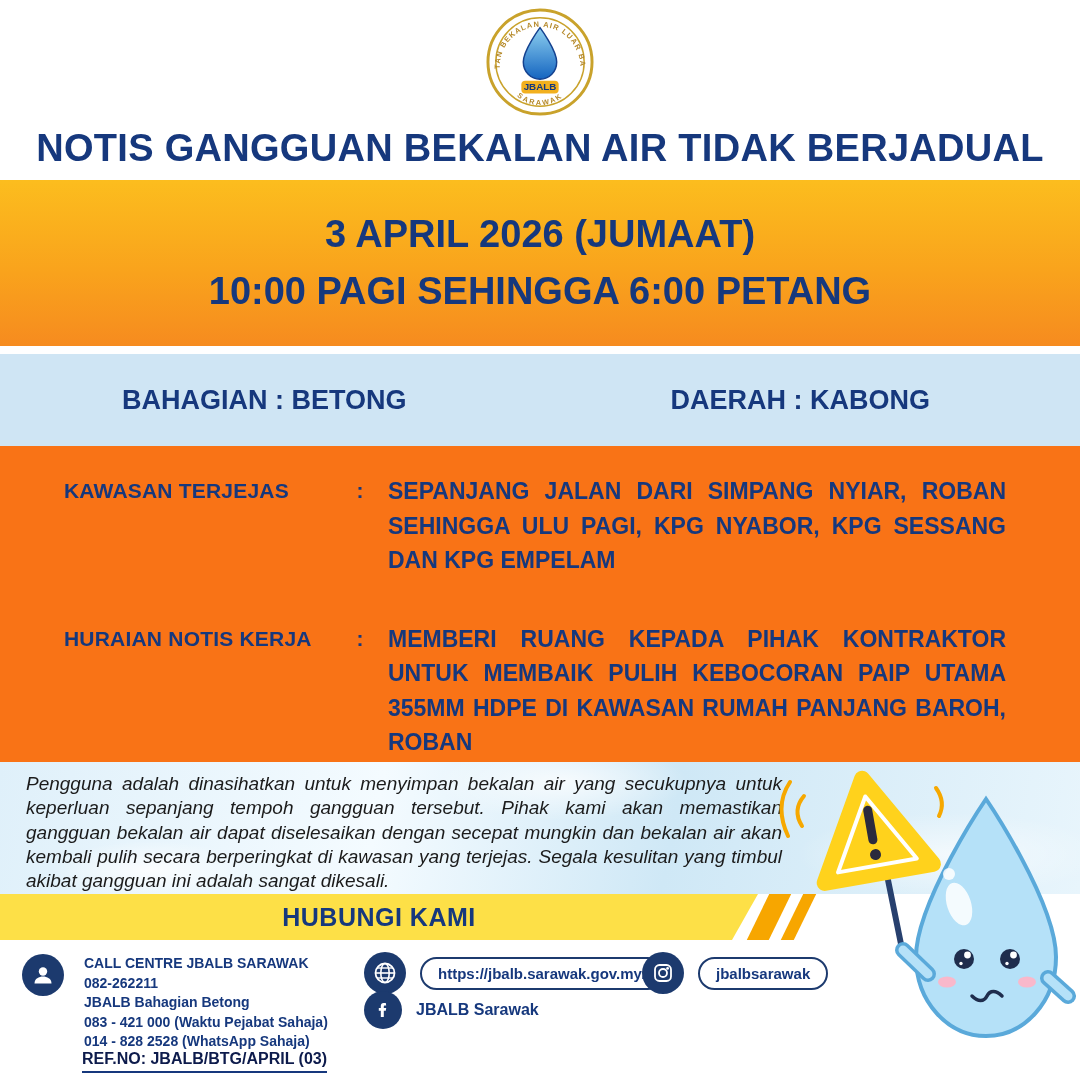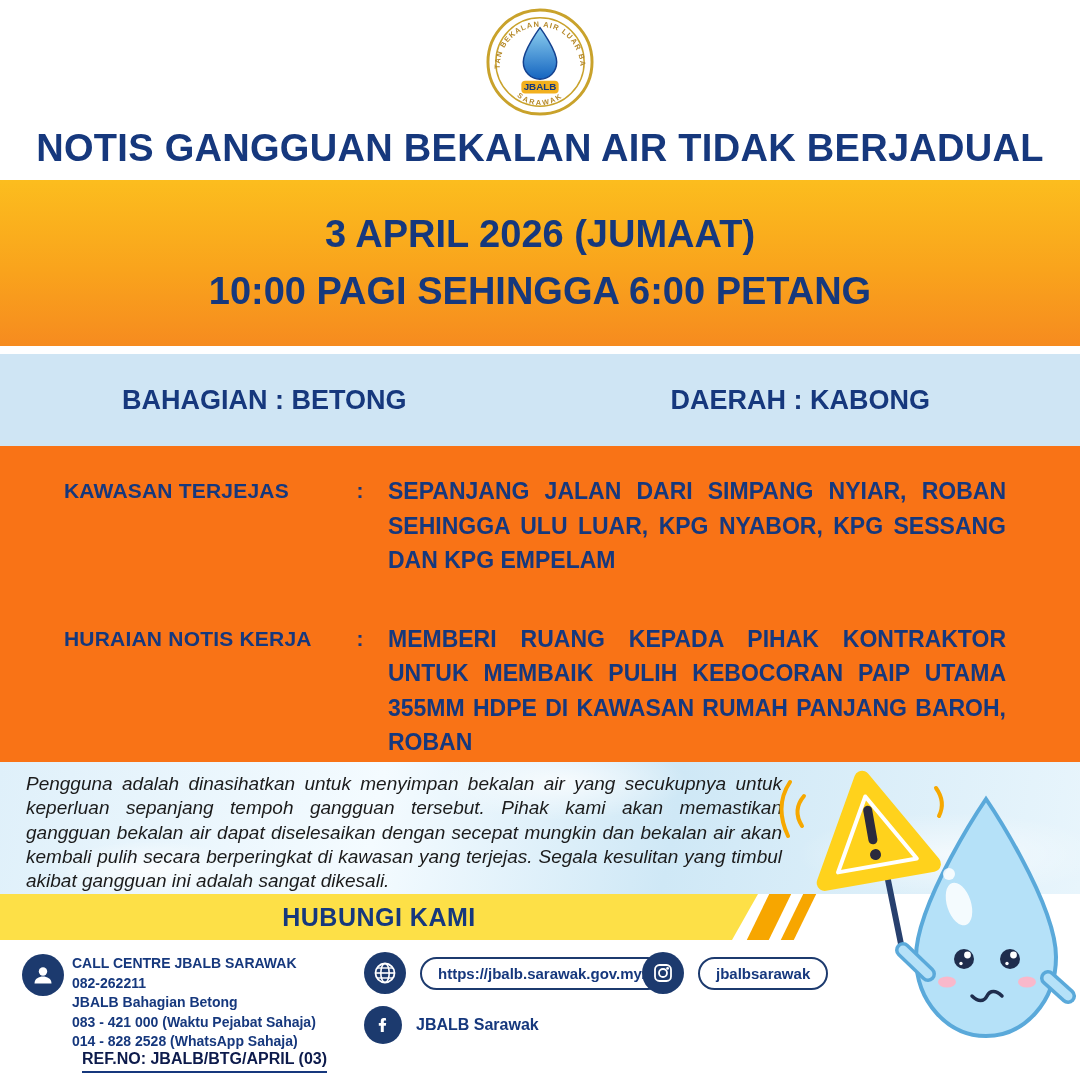--- a/index.html
+++ b/index.html
@@ -63,24 +63,24 @@
   .cb-stripe { position:absolute; top:0; height:46px; background:#f7a600; transform:skewX(-26deg); }
   .cb-stripe.s1 { left:758px; width:22px; }
   .cb-stripe.s2 { left:792px; width:13px; }
 
   
   .footer { position:relative; height:140px; background:#fff; }
   .circle-icon {
     width:42px; height:42px; border-radius:50%; background:#1c3a6e; color:#fff;
     display:flex; align-items:center; justify-content:center; flex:none;
   }
-  .fg-call { position:absolute; left:22px; top:14px; display:flex; gap:8px; }
+  .fg-call { position:absolute; left:22px; top:14px; display:flex; gap:20px; }
   .call-lines div { color:#16387d; font-size:14px; font-weight:700; line-height:19.5px; }
   .fg-web { position:absolute; left:364px; top:12px; display:flex; align-items:center; gap:14px; }
-  .fg-fb  { position:absolute; left:364px; top:66px; display:flex; align-items:center; gap:14px; }
+  .fg-fb  { position:absolute; left:364px; top:51px; display:flex; align-items:center; gap:14px; }
   .fg-fb .circle-icon { width:38px; height:38px; }
   .fg-ig  { position:absolute; left:642px; top:12px; display:flex; align-items:center; gap:14px; }
   .pill {
     border:2px solid #1c3a6e; border-radius:18px; padding:6px 16px;
     color:#16387d; font-weight:700; font-size:15px; white-space:nowrap;
   }
   .plain-label { color:#16387d; font-weight:700; font-size:16px; }
   .ref-no {
     position:absolute; left:82px; top:110px; color:#0d1b4c; font-size:16px; font-weight:700;
     border-bottom:2px solid #16387d; padding-bottom:3px;
@@ -129,21 +129,21 @@
 
   <div class="region-strip">
     <div class="region-item">BAHAGIAN : BETONG</div>
     <div class="region-item">DAERAH : KABONG</div>
   </div>
 
   <div class="details">
     <div class="detail-row">
       <div class="detail-label">KAWASAN TERJEJAS</div>
       <div class="detail-colon">:</div>
-      <div class="detail-text">SEPANJANG JALAN DARI SIMPANG NYIAR, ROBAN SEHINGGA ULU LUAR, KPG NYABOR, KPG SESSANG DAN KPG EMPELAM</div>
+      <div class="detail-text">SEPANJANG JALAN DARI SIMPANG NYIAR, ROBAN SEHINGGA ULU PAGI, KPG NYABOR, KPG SESSANG DAN KPG EMPELAM</div>
     </div>
     <div class="detail-row">
       <div class="detail-label">HURAIAN NOTIS KERJA</div>
       <div class="detail-colon">:</div>
       <div class="detail-text">MEMBERI RUANG KEPADA PIHAK KONTRAKTOR UNTUK MEMBAIK PULIH KEBOCORAN PAIP UTAMA 355MM HDPE DI KAWASAN RUMAH PANJANG BAROH, ROBAN</div>
     </div>
   </div>
 
   <div class="advisory-band">
     <p class="advisory-text">Pengguna adalah dinasihatkan untuk menyimpan bekalan air yang secukupnya untuk keperluan sepanjang tempoh gangguan tersebut. Pihak kami akan memastikan gangguan bekalan air dapat diselesaikan dengan secepat mungkin dan bekalan air akan kembali pulih secara berperingkat di kawasan yang terjejas. Segala kesulitan yang timbul akibat gangguan ini adalah sangat dikesali.</p>

